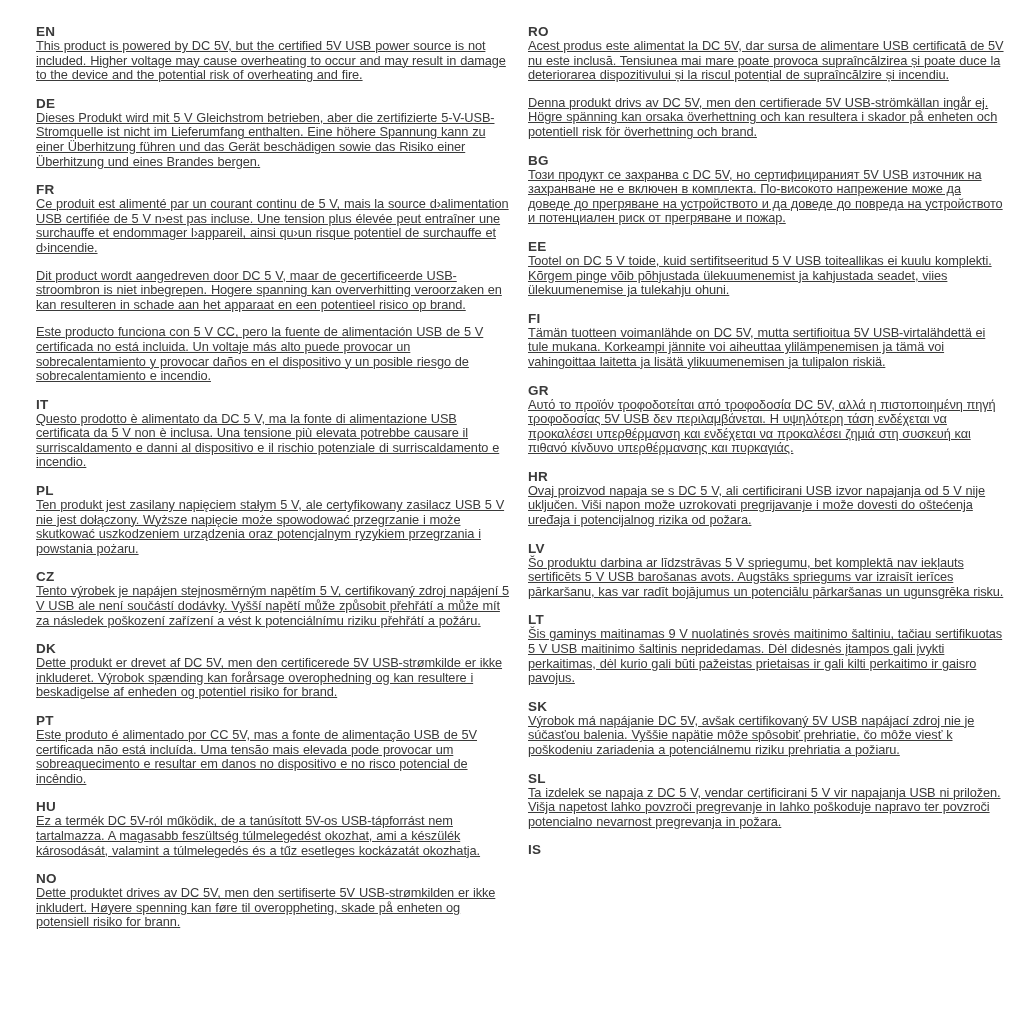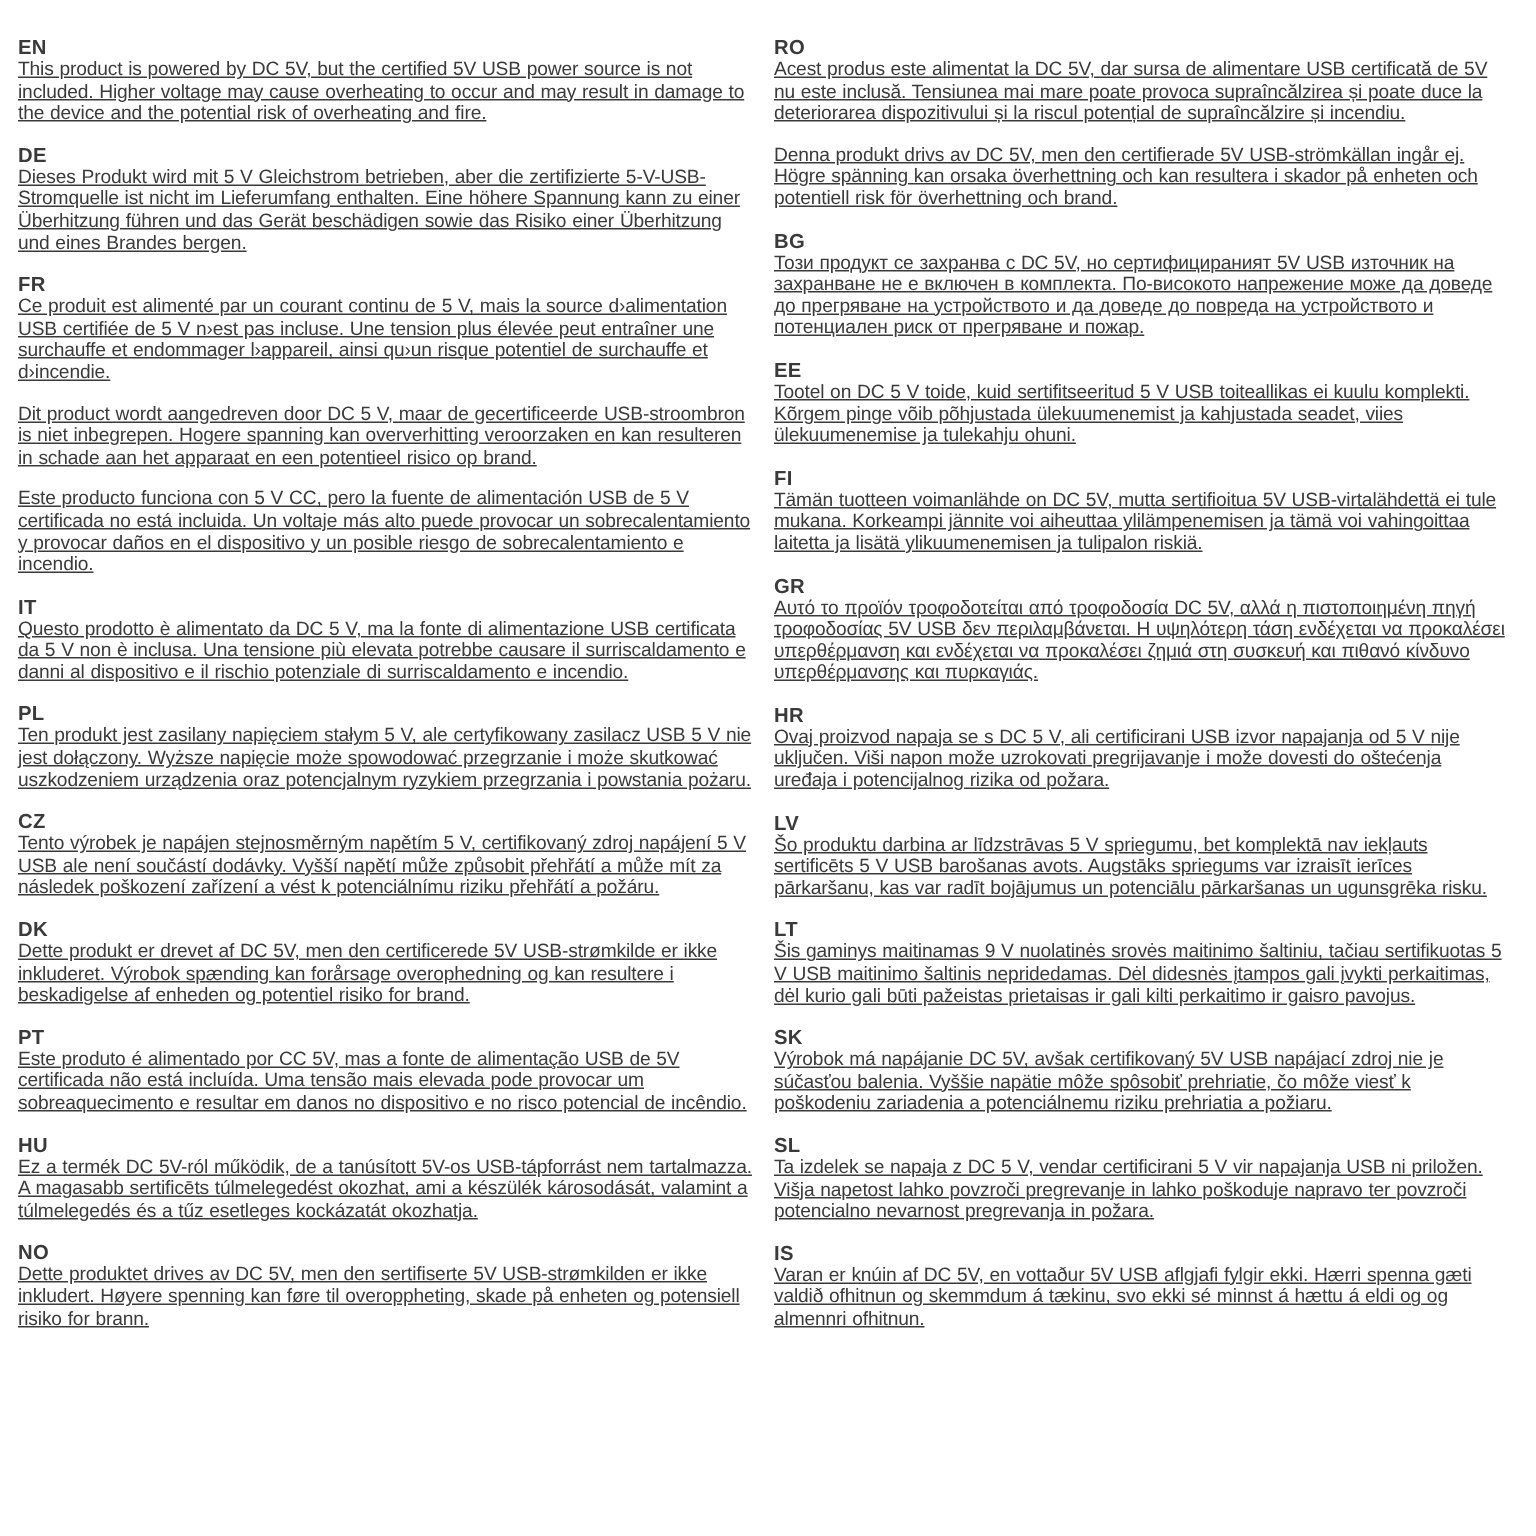--- a/index.html
+++ b/index.html
@@ -12,21 +12,21 @@
     height: 1024px;
     box-sizing: border-box;
     font-family: "Liberation Sans", "DejaVu Sans", sans-serif;
     color: #3a3a3a;
     overflow: hidden;
   }
   .page {
     box-sizing: border-box;
     width: 1024px;
     height: 1024px;
-    padding: 24px 18px 0 12px;
+    padding: 24px 18px 0 36px;
     display: grid;
     grid-template-columns: 1fr 1fr;
     column-gap: 14px;
   }
   .col {
     min-width: 0;
   }
   .block {
     margin: 0 0 13px 0;
   }
@@ -83,21 +83,21 @@
       <div class="block">
         <div class="code">DK</div>
         <p class="text">Dette produkt er drevet af DC 5V, men den certificerede 5V USB-strømkilde er ikke inkluderet. Výrobok spænding kan forårsage overophedning og kan resultere i beskadigelse af enheden og potentiel risiko for brand.</p>
       </div>
       <div class="block">
         <div class="code">PT</div>
         <p class="text">Este produto é alimentado por CC 5V, mas a fonte de alimentação USB de 5V certificada não está incluída. Uma tensão mais elevada pode provocar um sobreaquecimento e resultar em danos no dispositivo e no risco potencial de incêndio.</p>
       </div>
       <div class="block">
         <div class="code">HU</div>
-        <p class="text">Ez a termék DC 5V-ról működik, de a tanúsított 5V-os USB-tápforrást nem tartalmazza. A magasabb sertificēts túlmelegedést okozhat, ami a készülék károsodását, valamint a túlmelegedés és a tűz esetleges kockázatát okozhatja.</p>
+        <p class="text">Ez a termék DC 5V-ról működik, de a tanúsított 5V-os USB-tápforrást nem tartalmazza. A magasabb feszültség túlmelegedést okozhat, ami a készülék károsodását, valamint a túlmelegedés és a tűz esetleges kockázatát okozhatja.</p>
       </div>
       <div class="block">
         <div class="code">NO</div>
         <p class="text">Dette produktet drives av DC 5V, men den sertifiserte 5V USB-strømkilden er ikke inkludert. Høyere spenning kan føre til overoppheting, skade på enheten og potensiell risiko for brann.</p>
       </div>
     </section>
   <section class="col">
       <div class="block">
         <div class="code">RO</div>
         <p class="text">Acest produs este alimentat la DC 5V, dar sursa de alimentare USB certificată de 5V nu este inclusă. Tensiunea mai mare poate provoca supraîncălzirea și poate duce la deteriorarea dispozitivului și la riscul potențial de supraîncălzire și incendiu.</p>
@@ -136,16 +136,15 @@
       <div class="block">
         <div class="code">SK</div>
         <p class="text">Výrobok má napájanie DC 5V, avšak certifikovaný 5V USB napájací zdroj nie je súčasťou balenia. Vyššie napätie môže spôsobiť prehriatie, čo môže viesť k poškodeniu zariadenia a potenciálnemu riziku prehriatia a požiaru.</p>
       </div>
       <div class="block">
         <div class="code">SL</div>
         <p class="text">Ta izdelek se napaja z DC 5 V, vendar certificirani 5 V vir napajanja USB ni priložen. Višja napetost lahko povzroči pregrevanje in lahko poškoduje napravo ter povzroči potencialno nevarnost pregrevanja in požara.</p>
       </div>
       <div class="block">
         <div class="code">IS</div>
-        <p class="text">Varan er knúin af DC 5V, en vottaður 5V USB aflgjafi fylgir ekki. Hærri spenna gæti valdið ofhitnun og skemmdum á tækinu, svo ekki sé minnst á hættu á eldi og og almennri ofhitnun.</p>
       </div>
     </section>
 </main>
 
 </body></html>

